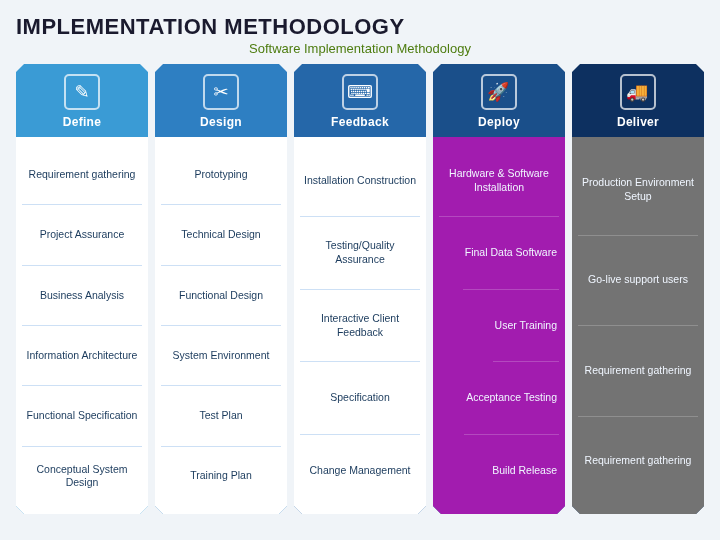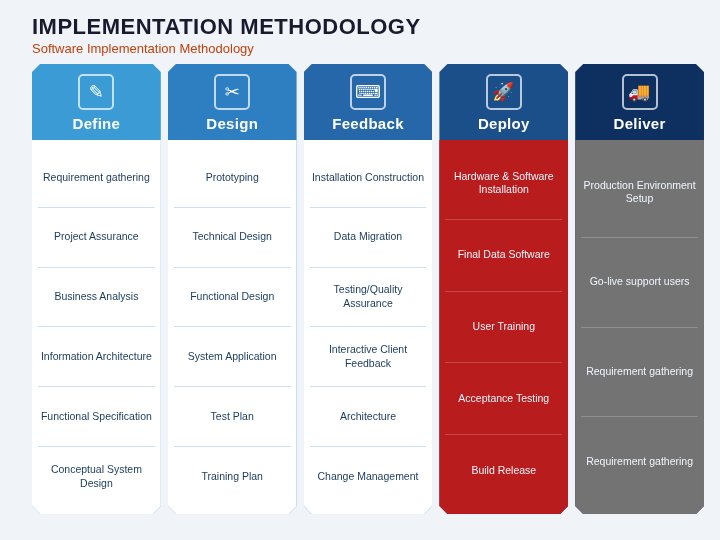--- a/index.html
+++ b/index.html
@@ -7,37 +7,38 @@
       width: 720px;
       height: 540px;
       background: #f0f4f8;
       font-family: 'Segoe UI', Arial, sans-serif;
       overflow: hidden;
     }
     .page {
       width: 720px;
       height: 540px;
       background: #f0f4f8;
-      padding: 14px 16px 10px 32px;
+      padding: 14px 16px 10px 16px;
     }
     .header {
       margin-bottom: 6px;
     }
     .main-title {
       font-size: 22px;
       font-weight: 800;
       color: #1a1a2e;
       letter-spacing: 0.5px;
       text-transform: uppercase;
     }
     .sub-title {
       font-size: 13px;
-      color: #c2410c;
+      color: #4d7c0f;
       font-weight: 400;
       margin-top: 1px;
+      text-align: center;
     }
     .columns-wrapper {
       display: flex;
       gap: 7px;
       margin-top: 8px;
       height: 450px;
     }
     .column {
       flex: 1;
       border-radius: 8px;
@@ -64,21 +65,21 @@
       height: 36px;
       border: 2px solid rgba(255,255,255,0.7);
       border-radius: 5px;
       display: flex;
       align-items: center;
       justify-content: center;
       color: white;
       font-size: 18px;
     }
     .col-title {
-      font-size: 15px;
+      font-size: 12px;
       font-weight: 700;
       color: white;
       text-align: center;
       letter-spacing: 0.3px;
     }
     .col-body {
       background: white;
       flex: 1;
       display: flex;
       flex-direction: column;
@@ -100,21 +101,22 @@
     .col-item:not(:last-child) {
       border-bottom: 1.5px solid #cde0f5;
     }
     
     .col-deploy .col-body .col-item,
     .col-deliver .col-body .col-item {
       color: #f0f6ff;
       background: transparent;
     }
     .col-deploy .col-body {
-      background: #b91c1c;
+      background: #a21caf;
+      align-items: flex-end;
     }
     .col-deliver .col-body {
       background: #737373;
     }
     .col-deploy .col-body .col-item:not(:last-child),
     .col-deliver .col-body .col-item:not(:last-child) {
       border-bottom: 1.5px solid rgba(255,255,255,0.2);
     }
   </style>
 </head>
@@ -143,36 +145,35 @@
       </div>
       <div class="column col-design">
         <div class="col-header">
           <div class="col-icon">✂</div>
           <div class="col-title">Design</div>
         </div>
         <div class="col-body">
           <div class="col-item">Prototyping</div>
           <div class="col-item">Technical Design</div>
           <div class="col-item">Functional Design</div>
-          <div class="col-item">System Application</div>
+          <div class="col-item">System Environment</div>
           <div class="col-item">Test Plan</div>
           <div class="col-item">Training Plan</div>
         </div>
       </div>
       <div class="column col-develop">
         <div class="col-header">
           <div class="col-icon">⌨</div>
           <div class="col-title">Feedback</div>
         </div>
         <div class="col-body">
           <div class="col-item">Installation Construction</div>
-          <div class="col-item">Data Migration</div>
           <div class="col-item">Testing/Quality Assurance</div>
           <div class="col-item">Interactive Client Feedback</div>
-          <div class="col-item">Architecture</div>
+          <div class="col-item">Specification</div>
           <div class="col-item">Change Management</div>
         </div>
       </div>
       <div class="column col-deploy">
         <div class="col-header">
           <div class="col-icon">🚀</div>
           <div class="col-title">Deploy</div>
         </div>
         <div class="col-body">
           <div class="col-item">Hardware &amp; Software Installation</div>

